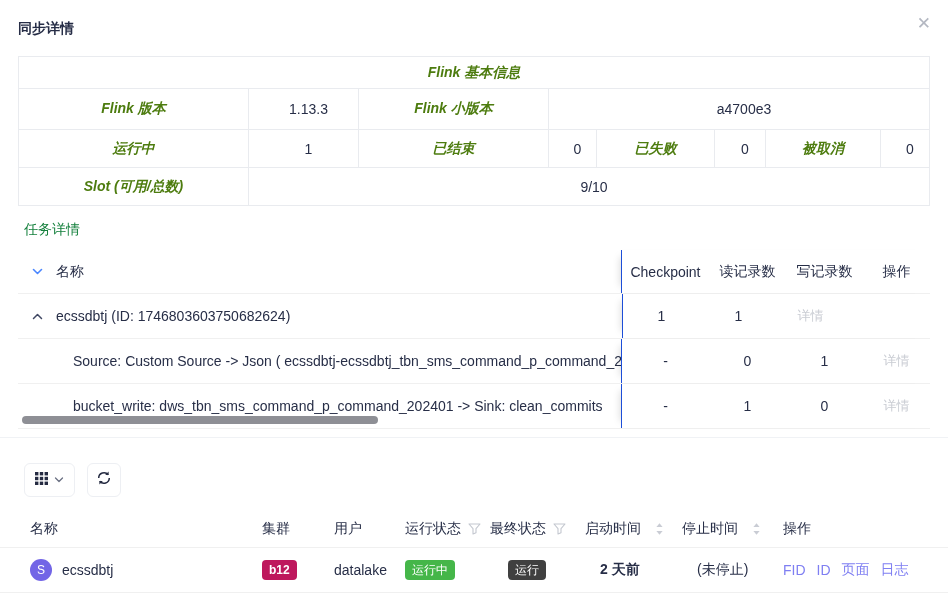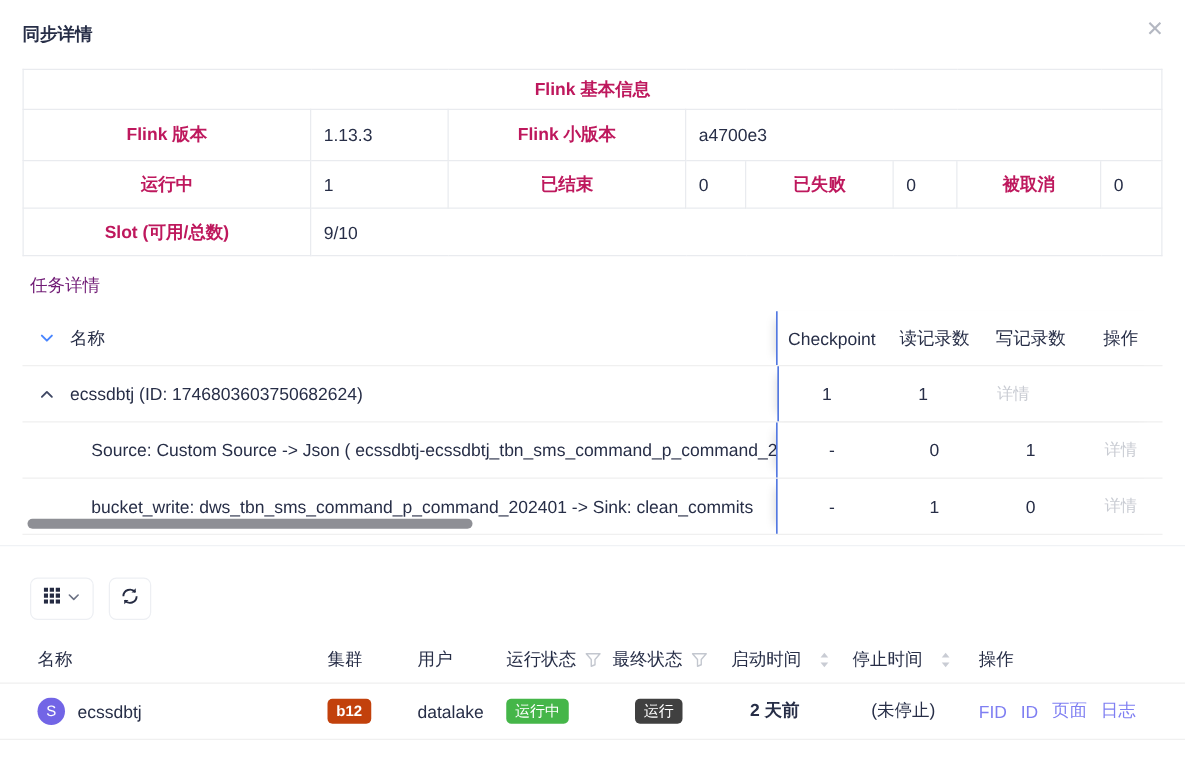--- a/index.html
+++ b/index.html
@@ -9,29 +9,29 @@
   
   .drawer-header { position:relative; padding:19px 18px 18px; }
   .drawer-title { font-size:14px; font-weight:700; color:#272e47; }
   .close-btn { position:absolute; right:17px; top:15px; font-size:17px; color:#b4b8c2;
     cursor:pointer; line-height:1; font-weight:400; }
 
   
   .flink-table { width:912px; margin:0 18px; border-collapse:collapse; table-layout:fixed;
     font-size:14px; }
   .flink-table th, .flink-table td { border:1px solid #e9ebef; }
-  .flink-table th { font-weight:700; text-align:center; color:#be185d; }
-  .flink-table td { text-align:left; padding-left:10px; font-weight:400; }
+  .flink-table th { font-weight:700; text-align:center; color:#4d7c0f;font-style:italic; }
+  .flink-table td { text-align:center; padding-left:10px; font-weight:400; }
   .fi-head th { height:32px; font-size:14px; }
   .fi-r1 th, .fi-r1 td { height:41px; }
   .fi-r2 th, .fi-r2 td { height:38px; }
   .fi-r3 th, .fi-r3 td { height:38px; }
 
   
-  .task-title { margin:15px 0 0 24px; font-size:14px; color:#701a75; }
+  .task-title { margin:15px 0 0 24px; font-size:14px; color:#15803d; }
   .task-table { position:relative; width:912px; margin:11px 18px 0; font-size:14px; }
   .t-row { display:flex; align-items:stretch; border-bottom:1px solid #f0f0f0; }
   .t-name { flex:1 1 auto; min-width:0; display:flex; align-items:center; padding-left:12px;
     overflow:hidden; white-space:nowrap; }
   .t-name .caret { width:15px; height:15px; flex:0 0 15px; margin-right:11px; display:flex;
     align-items:center; justify-content:center; cursor:pointer; }
   .t-name.indent { padding-left:55px; }
   .t-right { flex:0 0 308px; display:flex; border-left:1px solid #1d4ed8;
     box-shadow:-7px 0 8px -7px rgba(0,0,0,0.18); }
   .t-cp  { width:87px; display:flex; align-items:center; justify-content:center; }
@@ -65,21 +65,21 @@
   .c-final { flex:0 0 95px; display:flex; align-items:center; gap:7px;text-align:right; }
   .c-start { flex:0 0 97px; display:flex; align-items:center; }
   .c-stop { flex:0 0 101px; display:flex; align-items:center; }
   .c-actions { flex:1 1 auto; display:flex; align-items:center; gap:11px; }
   .sorter { margin-left:14px; display:inline-flex; }
   .funnel { display:inline-flex; cursor:pointer; }
   .avatar { width:22px; height:22px; border-radius:50%; background:#7265e6; color:#fff;
     font-size:12px; display:flex; align-items:center; justify-content:center; flex:0 0 22px; }
   .badge { display:inline-block; color:#fff; font-size:12px; line-height:1;
     padding:4px 7px; border-radius:4px; font-weight:700; }
-  .badge-cyan { background:#c2410c; }
+  .badge-cyan { background:#be185d; }
   .badge-green { background:#45b649; font-weight:400; }
   .badge-run { background:#404040; font-weight:400; margin-left:18px; }
   .bold-time { font-weight:700; margin-left:15px;text-align:right; }
   .stop-time { margin-left:15px; }
   .action-link { color:#7f7ff2; cursor:pointer; }
 </style>
 </head>
 <body>
 
 <div class="drawer-header">

